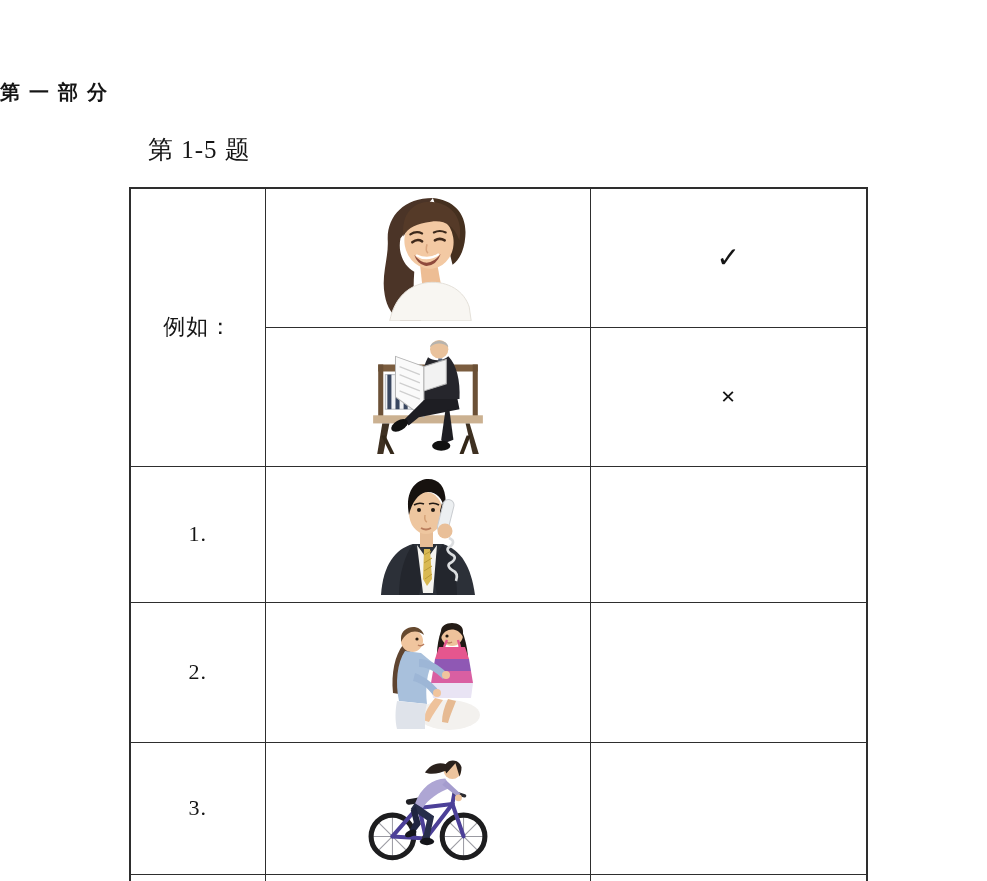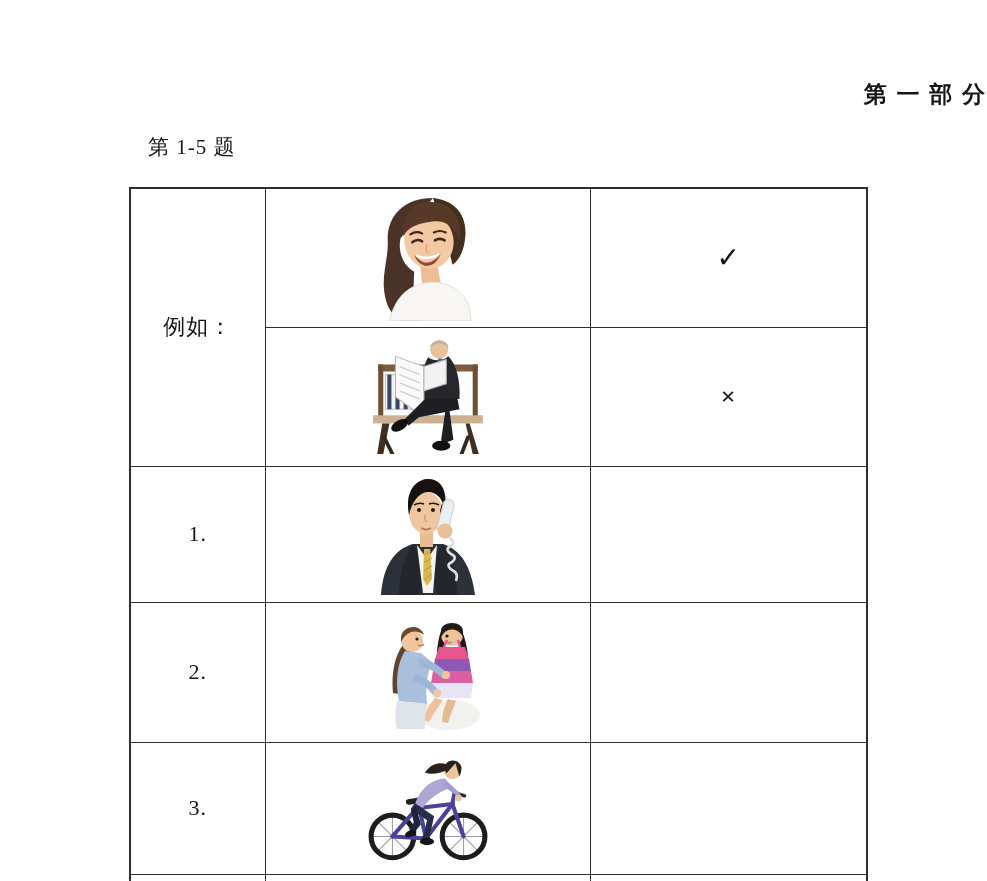--- a/index.html
+++ b/index.html
@@ -5,25 +5,25 @@
   html,body{margin:0;padding:0;background:#ffffff;}
   .page{
     position:relative;width:987px;height:881px;background:#fff;overflow:hidden;
     font-family:"Liberation Serif","DejaVu Serif",serif;color:#151515;
   }
   .title{
     position:absolute;top:8px;left:0;width:100%;text-align:center;
     font-size:38px;font-weight:700;letter-spacing:5px;white-space:pre;
   }
   .subtitle{
-    position:absolute;top:79px;left:0;width:100%;text-align:right;
-    font-size:23px;font-weight:700;letter-spacing:2px;white-space:pre;
+    position:absolute;top:79px;left:0;width:100%;text-align:left;
+    font-size:20px;font-weight:700;letter-spacing:2px;white-space:pre;
   }
   .range{
-    position:absolute;top:133px;left:148px;font-size:21px;letter-spacing:1px;
+    position:absolute;top:133px;left:148px;font-size:25px;letter-spacing:1px;
   }
   table.qtable{
     position:absolute;left:129px;top:187px;border-collapse:collapse;
     table-layout:fixed;background:#fff;border:2px solid #2e2e2e;
   }
   .qtable td{
     border:1px solid #2e2e2e;padding:0;text-align:center;vertical-align:middle;
     overflow:hidden;
   }
   .c-label,.c-num{font-size:22px;letter-spacing:1px;}

